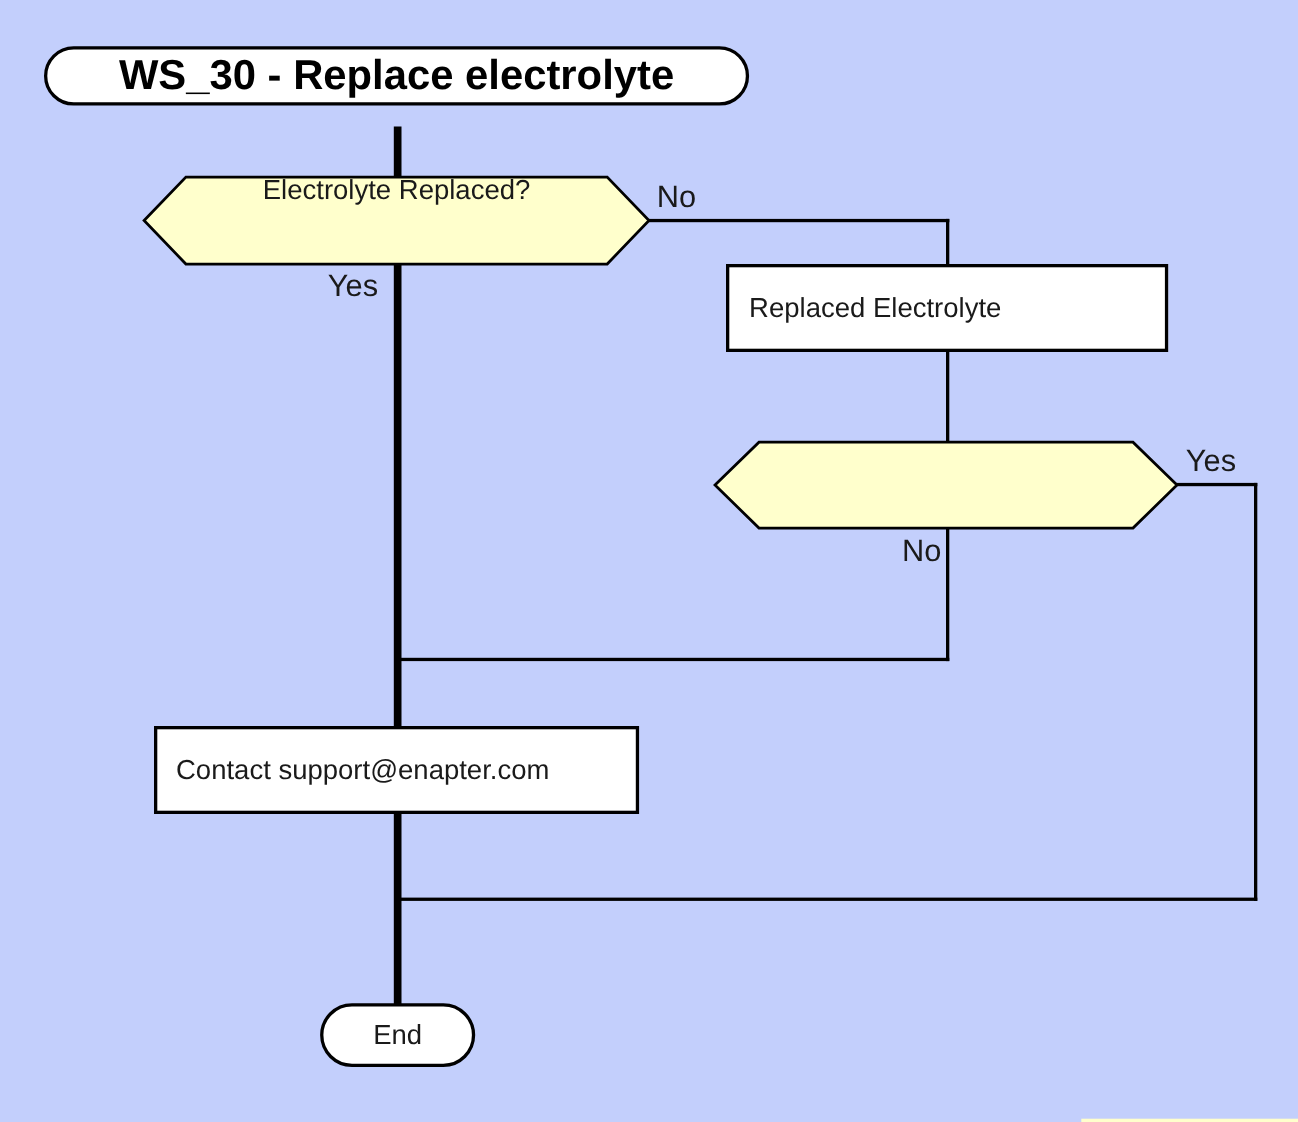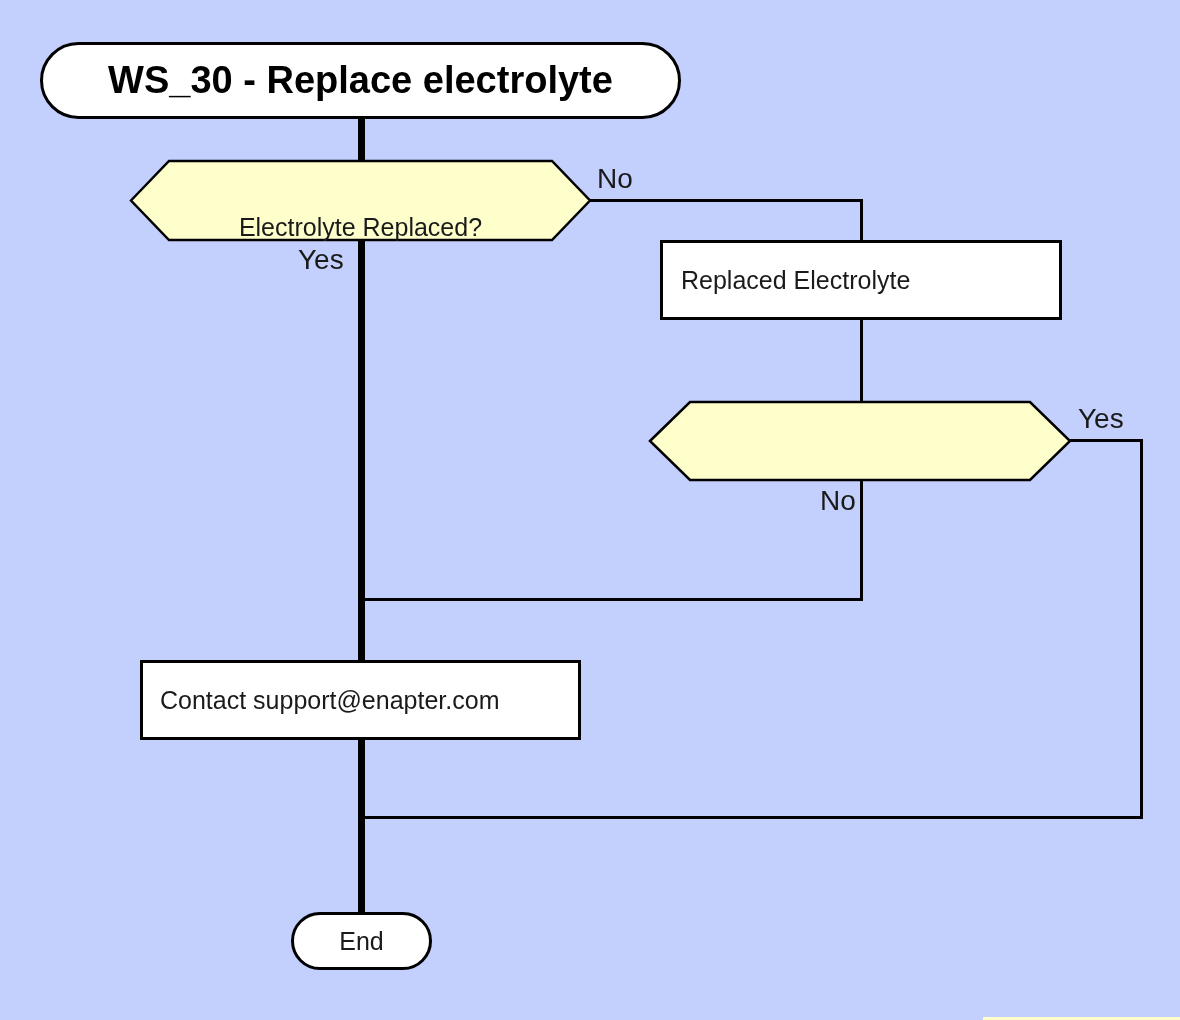--- a/index.html
+++ b/index.html
@@ -27,21 +27,21 @@
   }
   .process {
     background: var(--process-fill, #fff);
     border: 3px solid var(--line, #000);
     display: flex; align-items: center;
     font-size: 25px;
   }
   .hex-svg { position: absolute; z-index: 2; display: block; }
   .hex-label {
     position: absolute; z-index: 3;
-    display: flex; align-items: flex-end; justify-content: center;
+    display: flex; align-items: flex-start; justify-content: center;
     font-size: 25px;
   }
   .title-text { font-size: 38px; font-weight: bold; color: #000; }
   .end-text   { font-size: 25px; }
   .edge-label {
     position: absolute; z-index: 3;
     font-size: 28px;
     white-space: nowrap;
   }
   .peek {
@@ -61,21 +61,21 @@
 
   <div class="line" style="left:860px; top:318px; width:3px; height:86px;"></div>
 
   <div class="line" style="left:860px; top:478px; width:3px; height:123px;"></div>
   <div class="line" style="left:361px; top:598px; width:502px; height:3px;"></div>
 
   <div class="line" style="left:1068px; top:439px; width:75px; height:3px;"></div>
   <div class="line" style="left:1140px; top:439px; width:3px; height:380px;"></div>
   <div class="line" style="left:361px; top:816px; width:782px; height:3px;"></div>
 
-  <div class="shape terminator" style="left:40px; top:42px; width:641px; height:77px; border-radius:39px;">
+  <div class="shape terminator" style="left:40px; top:42px; width:641px; height:54px; border-radius:39px;">
     <span class="title-text">WS_30 - Replace electrolyte</span>
   </div>
 
   <svg class="hex-svg" style="left:129px; top:159px;" width="463" height="83" viewBox="0 0 463 83">
     <polygon points="2,41.5 40,2 423,2 461,41.5 423,81 40,81" style="fill:var(--decision-fill,#ffffcc); stroke:var(--line,#000); stroke-width:2.5;"></polygon>
   </svg>
   <div class="hex-label" style="left:129px; top:159px; width:463px; height:83px;">
     <span>Electrolyte Replaced?</span>
   </div>
 

